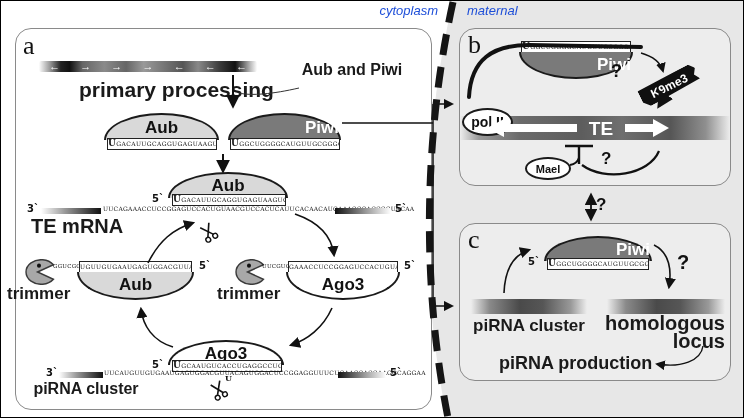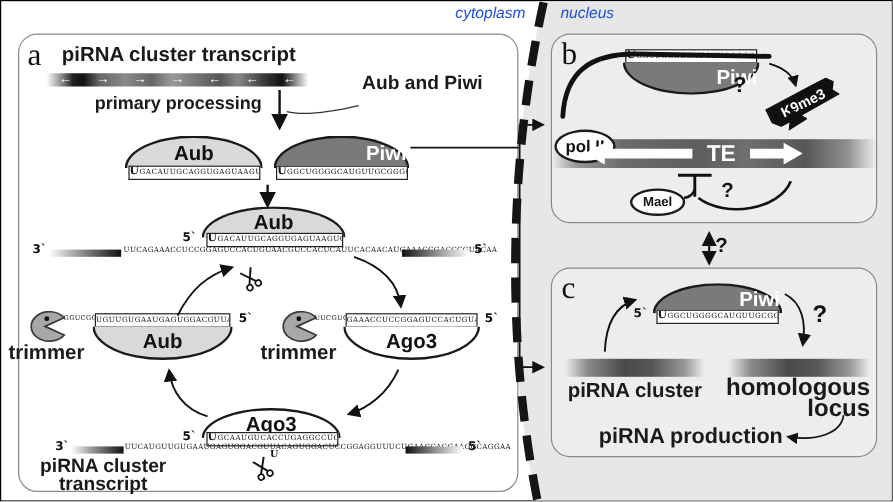--- a/index.html
+++ b/index.html
@@ -56,42 +56,41 @@
 </head>
 <body>
 
 <div id="stage">
 
   <svg class="overlay" width="744" height="418">
     <path d="M452,0 C426,110 414,260 446,418 L744,418 L744,0 Z" fill="#e7e7e7"></path>
   </svg>
 
   <div class="abs region-lbl" style="left:325px;top:2px;width:112px;text-align:right;">cytoplasm</div>
-  <div class="abs region-lbl" style="left:466px;top:2px;">nucleus</div>
+  <div class="abs region-lbl" style="left:466px;top:2px;">maternal</div>
 
   <div class="panelbox" id="panel-a"></div>
   <div class="panelbox" id="panel-b"></div>
   <div class="panelbox" id="panel-c"></div>
 
   <div class="abs panel-letter" style="left:22px;top:30px;">a</div>
   <div class="abs panel-letter" style="left:467px;top:29px;">b</div>
   <div class="abs panel-letter" style="left:467px;top:224px;">c</div>
 
-  <div class="abs lbl" style="left:42px;top:35px;width:212px;text-align:center;font-size:17px;">piRNA cluster transcript</div>
   <div class="abs gbar" id="cluster-bar"></div>
   <div class="abs" id="cluster-arrows">
     <span>←</span>
     <span>→</span>
     <span>→</span>
     <span>→</span>
     <span>←</span>
     <span>←</span>
     <span>←</span>
   </div>
-  <div class="abs lbl" style="left:78px;top:77px;font-size:15px;">primary processing</div>
+  <div class="abs lbl" style="left:78px;top:77px;font-size:21px;">primary processing</div>
   <div class="abs lbl" style="left:276px;top:60px;width:150px;text-align:center;font-size:16px;line-height:18px;">
     <span style="display:block;">Aub and Piwi</span>
   </div>
 
   <div class="dome up" style="left:103px;top:112px;width:115px;height:27px;">
     <div class="cap">
         <span class="plabel">Aub</span>
       </div>
   </div>
   <div class="seqbox" style="left:106px;top:137px;width:110px;height:12px;">UGACAUUGCAGGUGAGUAAGUGUUG</div>
@@ -109,20 +108,21 @@
       </div>
   </div>
   <div class="prime" style="left:151px;top:192px;">5`</div>
   <div class="seqbox" style="left:171px;top:193px;width:114px;height:12px;">UGACAUUGCAGGUGAGUAAGUGUUG</div>
 
   <div class="prime" style="left:26px;top:202px;">3`</div>
   <div class="abs gbar fadebar" style="left:40px;top:207px;width:60px;"></div>
   <div class="seqline nocap" style="left:102px;top:204px;width:232px;">UUCAGAAACCUCCGGAGUCCACUGUAACGUCCACUCAUUCACAACAUGAAACCGACCCGUACAA</div>
   <div class="abs gbar fadebar rev" style="left:334px;top:207px;width:56px;"></div>
   <div class="prime" style="left:394px;top:202px;">5`</div>
+  <div class="abs lbl" style="left:30px;top:214px;font-size:20px;">TE mRNA</div>
 
   <svg class="abs" style="left:200px;top:222px;transform:rotate(-30deg);" width="16" height="20" viewBox="0 0 16 20">
     <line x1="3" y1="1" x2="11" y2="13" stroke="#111" stroke-width="1.6"></line>
     <line x1="13" y1="1" x2="5" y2="13" stroke="#111" stroke-width="1.6"></line>
     <circle cx="4" cy="15.5" r="2.4" fill="none" stroke="#111" stroke-width="1.4"></circle>
     <circle cx="12" cy="15.5" r="2.4" fill="none" stroke="#111" stroke-width="1.4"></circle>
   </svg>
 
   <svg class="abs" style="left:20px;top:258px;" width="36" height="26" viewBox="0 0 24 18">
     <path d="M11,9 L22,4 A10.5,8.5 0 1 0 22,14 Z" fill="#a8a8a8" stroke="#3a3a3a" stroke-width="1"></path>
@@ -167,21 +167,20 @@
     <circle cx="12" cy="15.5" r="2.4" fill="none" stroke="#111" stroke-width="1.4"></circle>
   </svg>
 
   <div class="prime" style="left:45px;top:366px;">3`</div>
   <div class="abs gbar fadebar" style="left:58px;top:371px;width:44px;"></div>
   <div class="seqline nocap" style="left:103px;top:368px;width:232px;">UUCAUGUUGUGAAUGAGUGGACGUUACAGUGGACUCCGGAGGUUUCUGAACCACGAAGGCAGGAA</div>
   <div class="abs gbar fadebar rev" style="left:337px;top:371px;width:48px;"></div>
   <div class="prime" style="left:389px;top:366px;">5`</div>
   <div class="abs lbl" style="left:26px;top:380px;width:118px;text-align:center;font-size:16px;line-height:15px;">
     <span style="display:block;">piRNA cluster</span>
-    <span style="display:block;">transcript</span>
   </div>
 
   <div class="abs gbar" id="te-bar"></div>
   <div class="abs" id="te-label">TE</div>
   <div class="ellipse-node" style="left:461px;top:107px;width:51px;height:28px;font-size:14px;">pol II</div>
   <div class="abs" id="k9me3">K9me3</div>
   <div class="ellipse-node" style="left:524px;top:156px;width:46px;height:23px;font-size:11px;">Mael</div>
   <div class="seqbox" style="left:520px;top:40px;width:110px;height:12px;">UGGCUGGGGCAUGUUGCGGGCGAUG</div>
   <div class="dome down dark" style="left:518px;top:51px;width:114px;height:27px;">
     <div class="cap">

